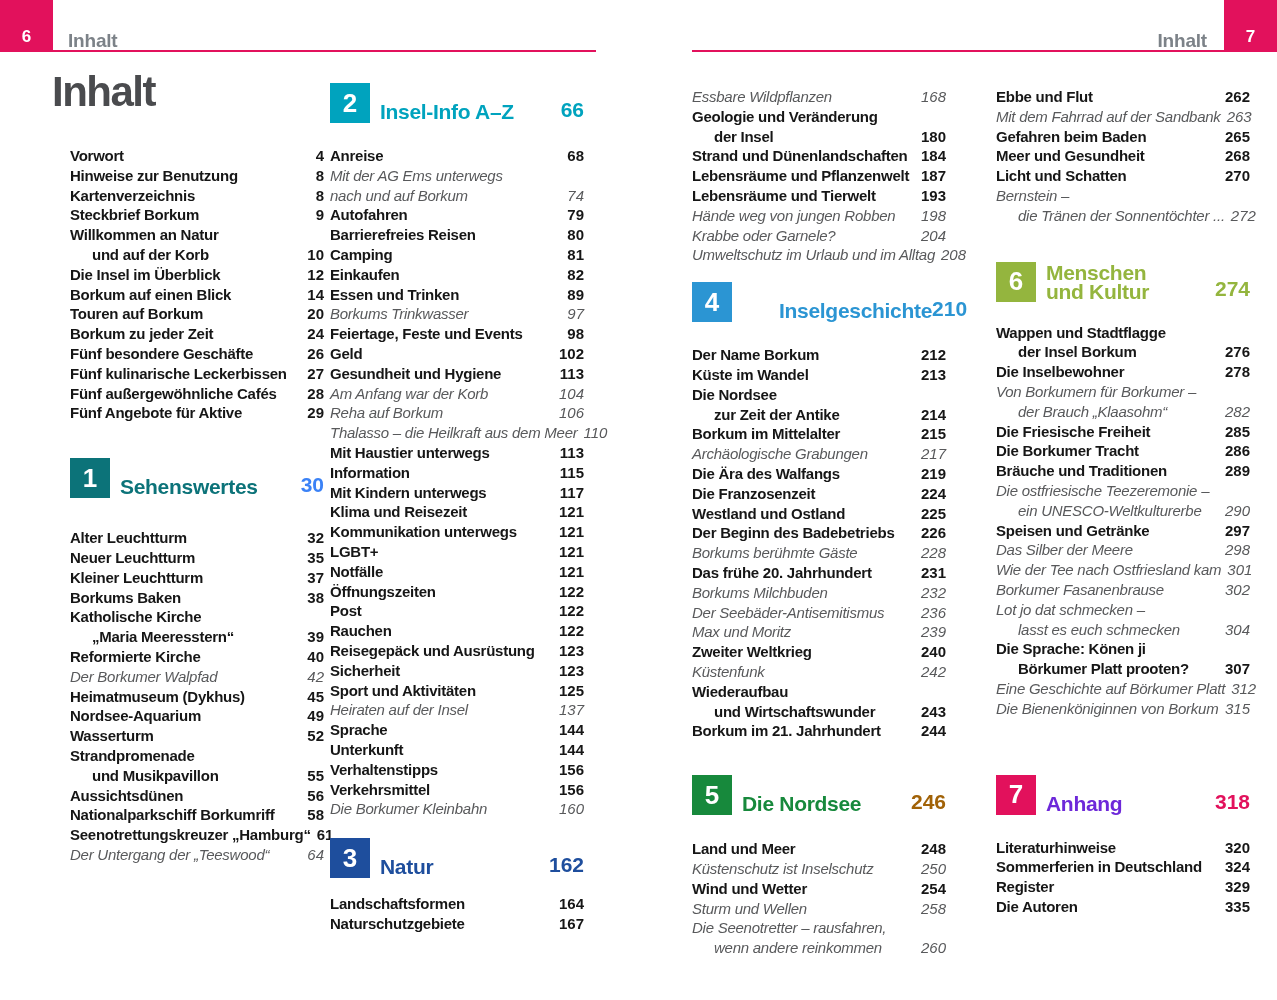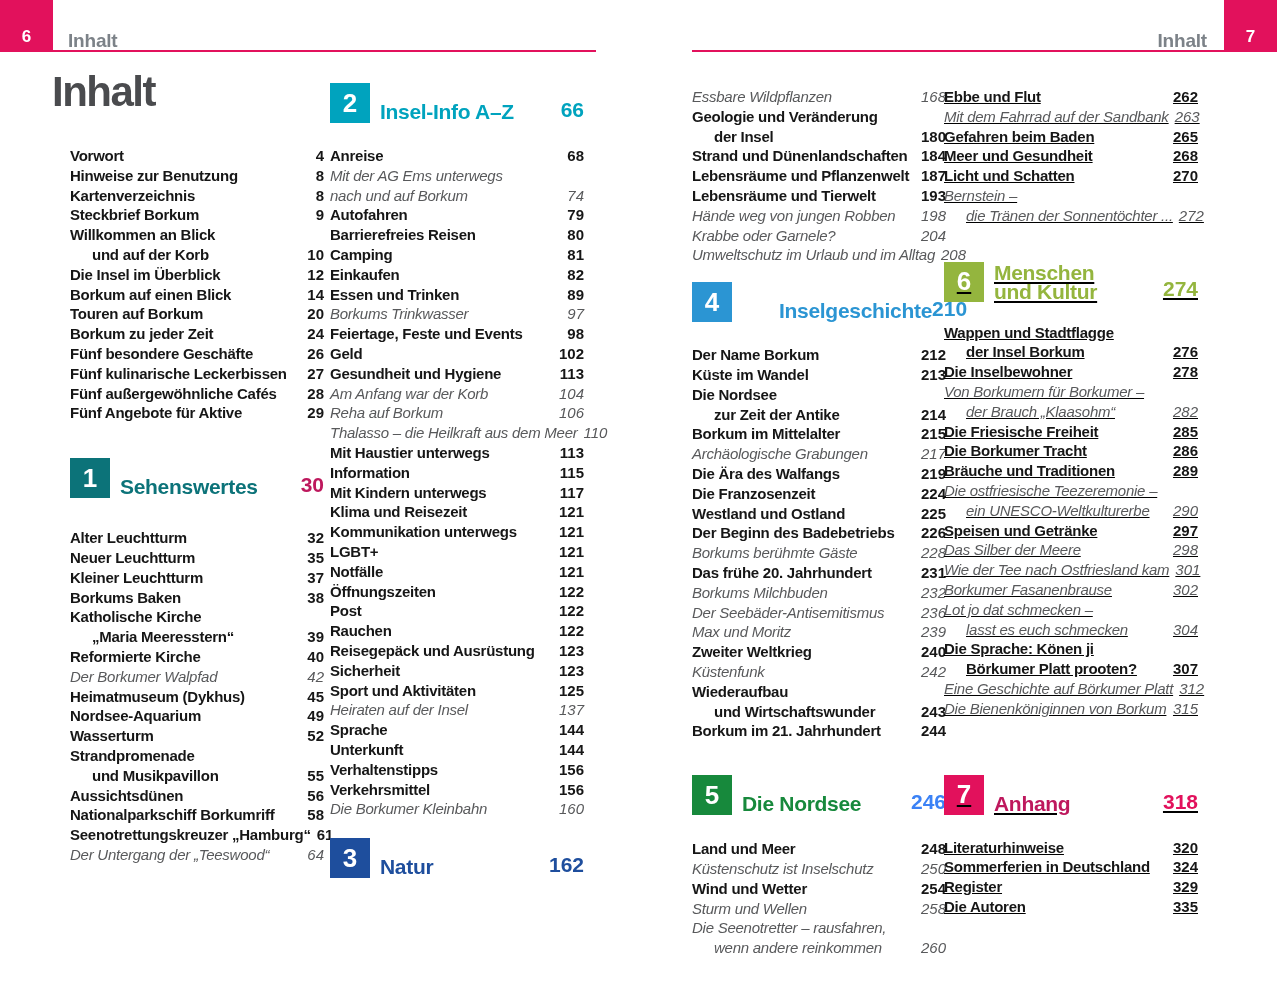--- a/index.html
+++ b/index.html
@@ -31,21 +31,21 @@
   .doc-title {
     position:absolute; left:52px; top:68px;
     font-size:42px; font-weight:700; color:#4a4b4e; letter-spacing:-1.5px;
   }
 
   
   .col { position:absolute; width:254px; }
   #col1 { left:70px;  top:146px; }
   #col2 { left:330px; top:83px;  }
   #col3 { left:692px; top:87px;  }
-  #col4 { left:944px; top:87px;text-decoration:underline;  }
+  #col4 { left:996px; top:87px;  }
 
   
   .row { display:flex; line-height:19.8px; font-size:15px; }
   .row .lbl { letter-spacing:-0.25px; white-space:nowrap; }
   .row .pg  { margin-left:auto; padding-left:6px; }
   .row.plain { font-weight:600; color:#161616; }
   .row.it    { font-style:italic; font-weight:400; color:#58595b;text-align:center; }
   .lbl.cont  { padding-left:22px; }
 
   
@@ -96,21 +96,21 @@
         </div>
         <div class="row plain">
           <span class="lbl">Kartenverzeichnis</span>
           <span class="pg">8</span>
         </div>
         <div class="row plain">
           <span class="lbl">Steckbrief Borkum</span>
           <span class="pg">9</span>
         </div>
         <div class="row plain">
-          <span class="lbl">Willkommen an Blick</span>
+          <span class="lbl">Willkommen an Natur</span>
         </div>
         <div class="row plain">
           <span class="lbl cont">und auf der Korb</span>
           <span class="pg">10</span>
         </div>
         <div class="row plain">
           <span class="lbl">Die Insel im Überblick</span>
           <span class="pg">12</span>
         </div>
         <div class="row plain">
@@ -138,21 +138,21 @@
           <span class="pg">28</span>
         </div>
         <div class="row plain">
           <span class="lbl">Fünf Angebote für Aktive</span>
           <span class="pg">29</span>
         </div>
       </div>
       <div class="section-heading s1">
         <span class="sec-box" style="background: rgb(12, 115, 121);">1</span>
         <span class="sec-title" style="color: rgb(12, 115, 121);">Sehenswertes</span>
-        <span class="sec-page" style="color: #be185d;">30</span>
+        <span class="sec-page" style="color: #3b82f6;">30</span>
       </div>
       <div class="toc-list">
         <div class="row plain">
           <span class="lbl">Alter Leuchtturm</span>
           <span class="pg">32</span>
         </div>
         <div class="row plain">
           <span class="lbl">Neuer Leuchtturm</span>
           <span class="pg">35</span>
         </div>
@@ -357,20 +357,30 @@
         <div class="row it">
           <span class="lbl">Die Borkumer Kleinbahn</span>
           <span class="pg">160</span>
         </div>
       </div>
       <div class="section-heading s3">
         <span class="sec-box" style="background: rgb(30, 78, 157);">3</span>
         <span class="sec-title" style="color: rgb(30, 78, 157);">Natur</span>
         <span class="sec-page" style="color: rgb(30, 78, 157);">162</span>
       </div>
+      <div class="toc-list">
+        <div class="row plain">
+          <span class="lbl">Landschaftsformen</span>
+          <span class="pg">164</span>
+        </div>
+        <div class="row plain">
+          <span class="lbl">Naturschutzgebiete</span>
+          <span class="pg">167</span>
+        </div>
+      </div>
     </div>
   <div class="col" id="col3">
       <div class="toc-list">
         <div class="row it">
           <span class="lbl">Essbare Wildpflanzen</span>
           <span class="pg">168</span>
         </div>
         <div class="row plain">
           <span class="lbl">Geologie und Veränderung</span>
         </div>
@@ -484,21 +494,21 @@
           <span class="pg">243</span>
         </div>
         <div class="row plain">
           <span class="lbl">Borkum im 21. Jahrhundert</span>
           <span class="pg">244</span>
         </div>
       </div>
       <div class="section-heading s5">
         <span class="sec-box" style="background: rgb(23, 137, 60);">5</span>
         <span class="sec-title" style="color: rgb(23, 137, 60);">Die Nordsee</span>
-        <span class="sec-page" style="color: #3b82f6;">246</span>
+        <span class="sec-page" style="color: #a16207;">246</span>
       </div>
       <div class="toc-list">
         <div class="row plain">
           <span class="lbl">Land und Meer</span>
           <span class="pg">248</span>
         </div>
         <div class="row it">
           <span class="lbl">Küstenschutz ist Inselschutz</span>
           <span class="pg">250</span>
         </div>
@@ -629,21 +639,21 @@
           <span class="lbl">Eine Geschichte auf Börkumer Platt</span>
           <span class="pg">312</span>
         </div>
         <div class="row it">
           <span class="lbl">Die Bienenköniginnen von Borkum</span>
           <span class="pg">315</span>
         </div>
       </div>
       <div class="section-heading s7">
         <span class="sec-box" style="background: rgb(226, 17, 92);">7</span>
-        <span class="sec-title" style="color: #be185d;">Anhang</span>
+        <span class="sec-title" style="color: #6d28d9;">Anhang</span>
         <span class="sec-page" style="color: rgb(226, 17, 92);">318</span>
       </div>
       <div class="toc-list">
         <div class="row plain">
           <span class="lbl">Literaturhinweise</span>
           <span class="pg">320</span>
         </div>
         <div class="row plain">
           <span class="lbl">Sommerferien in Deutschland</span>
           <span class="pg">324</span>

